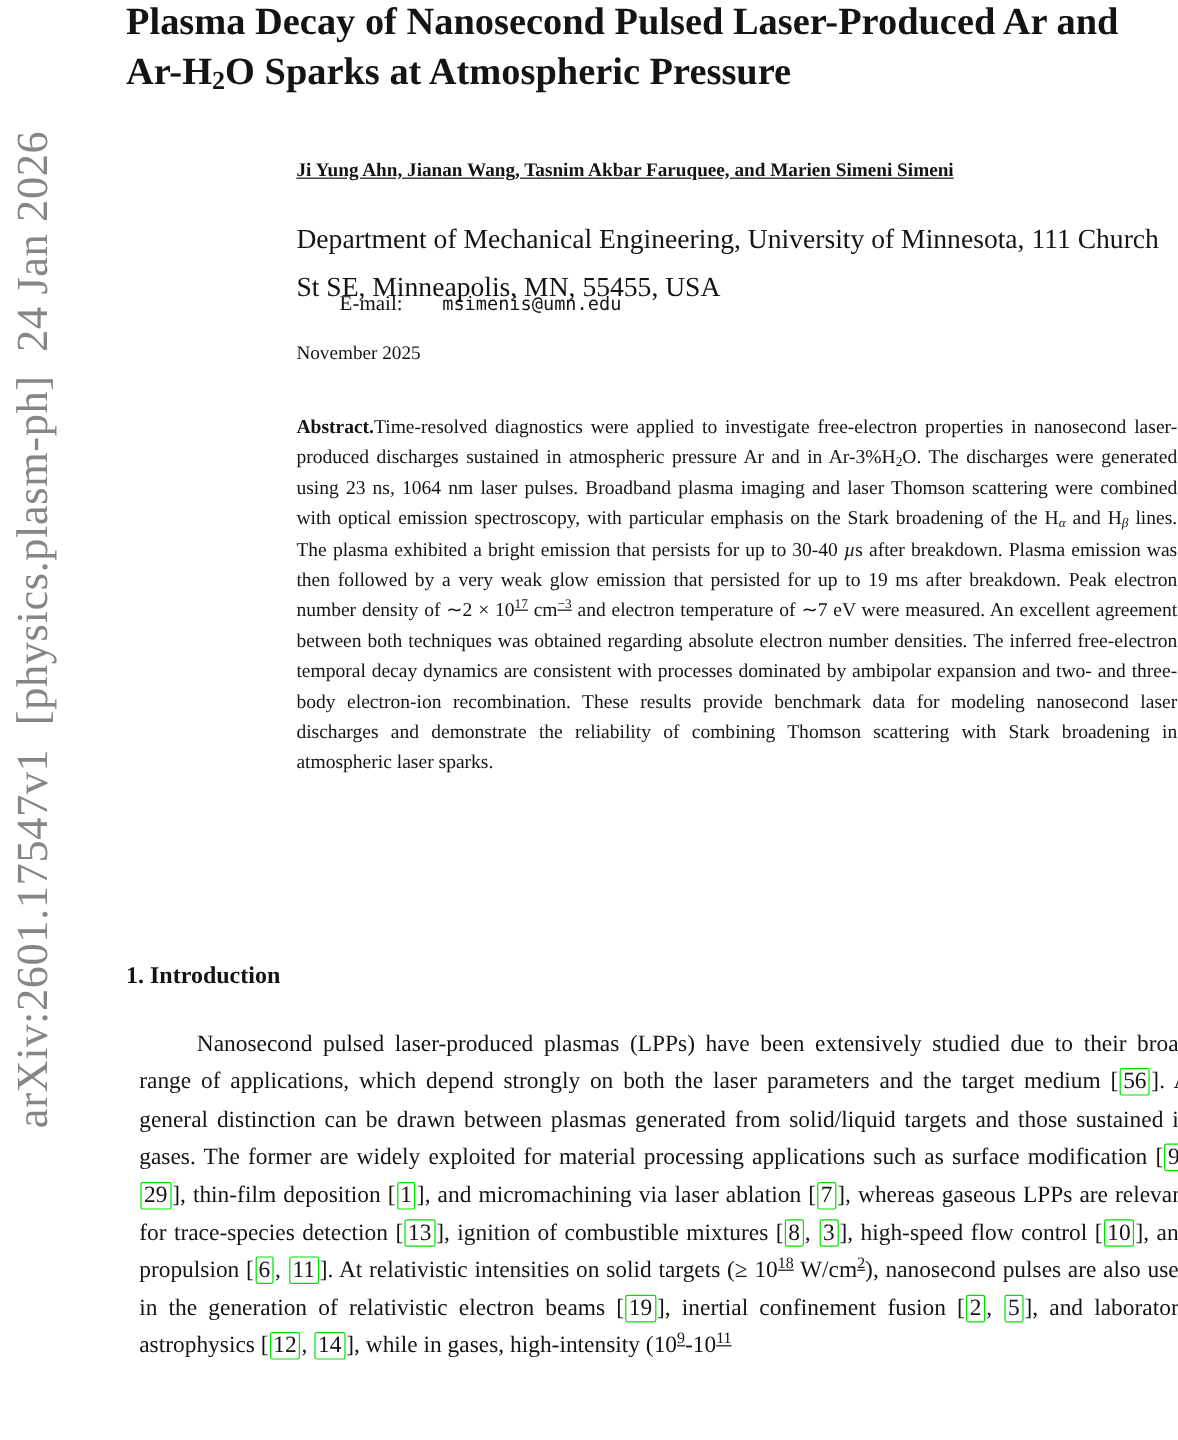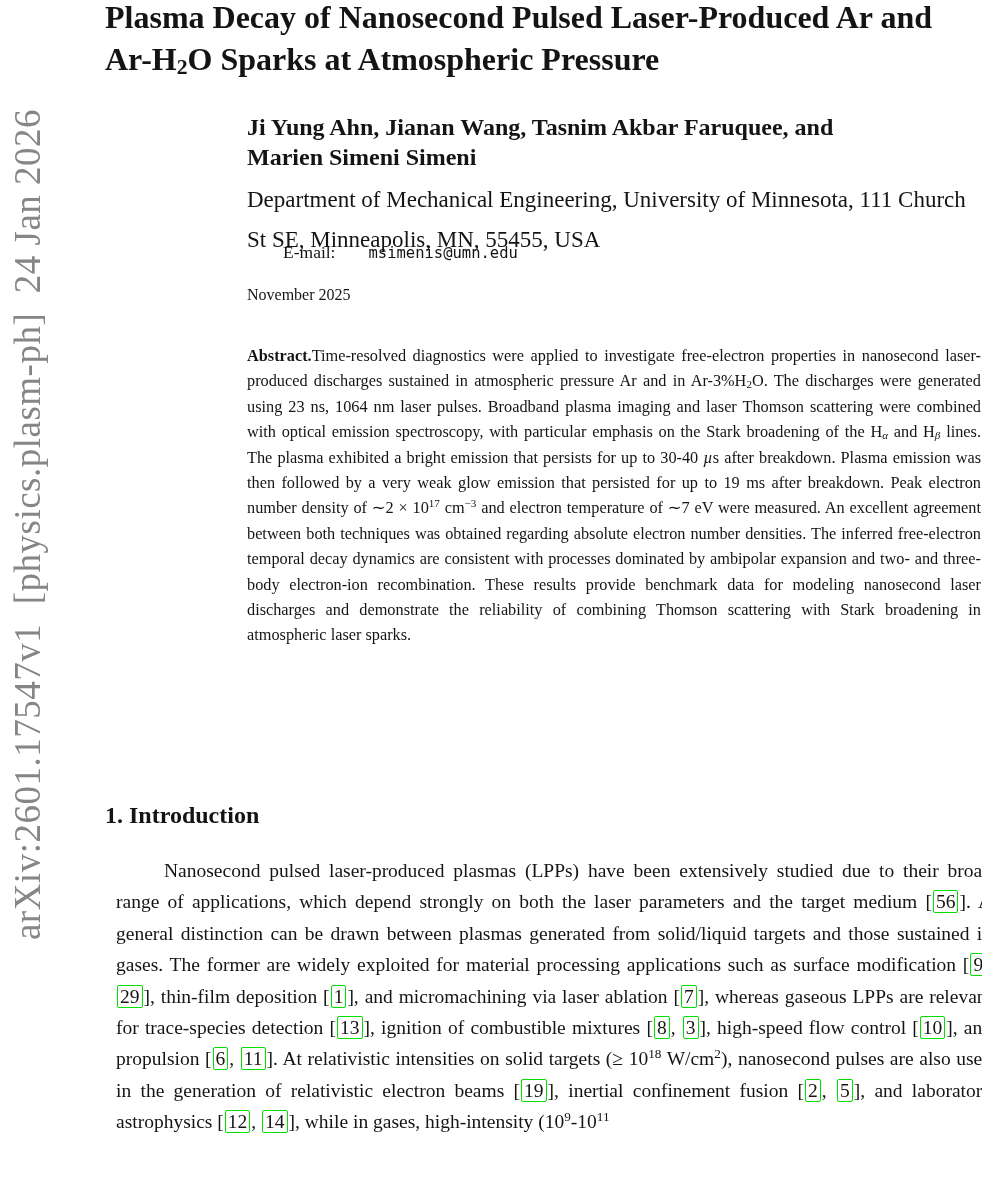--- a/index.html
+++ b/index.html
@@ -38,25 +38,26 @@
     width: 860px;
     margin: 0;
     font-size: 32px;
     line-height: 42px;
     font-weight: bold;
     color: var(--text-black);
   }
   .authors {
     position: absolute;
     left: 247px;
-    top: 112px;
+    top: 128px;
     width: 660px;
-    font-size: 24px;
+    font-size: 16px;
     font-weight: bold;
     line-height: 30px;
+    text-decoration: underline;
   }
   .affiliation {
     position: absolute;
     left: 247px;
     top: 180px;
     width: 733px;
     font-size: 23px;
     line-height: 40px;
   }
   .email-line {
@@ -88,36 +89,36 @@
     text-align: justify;
   }
   .abstract-label {
     font-weight: bold;
   }
   .section-heading {
     position: absolute;
     left: 105px;
     top: 802px;
     margin: 0;
-    font-size: 24px;
+    font-size: 20px;
     font-weight: bold;
   }
   .body-para {
     position: absolute;
     left: 116px;
     top: 855px;
     width: 876px;
     margin: 0;
     font-size: 19.5px;
     line-height: 31.4px;
     text-align: justify;
     text-indent: 48px;
   }
   sub, sup { font-size: 68%; line-height: 0; }
-  sup { vertical-align: super; }
+  sup { vertical-align: super; text-decoration: underline; }
   sub { vertical-align: -0.2em; }
   .cite {
     border: 1.5px solid var(--citation-green);
     border-radius: 2px;
     padding: 0 2px;
     margin: 0 1px;
   }
 </style>
 </head>
 <body>

